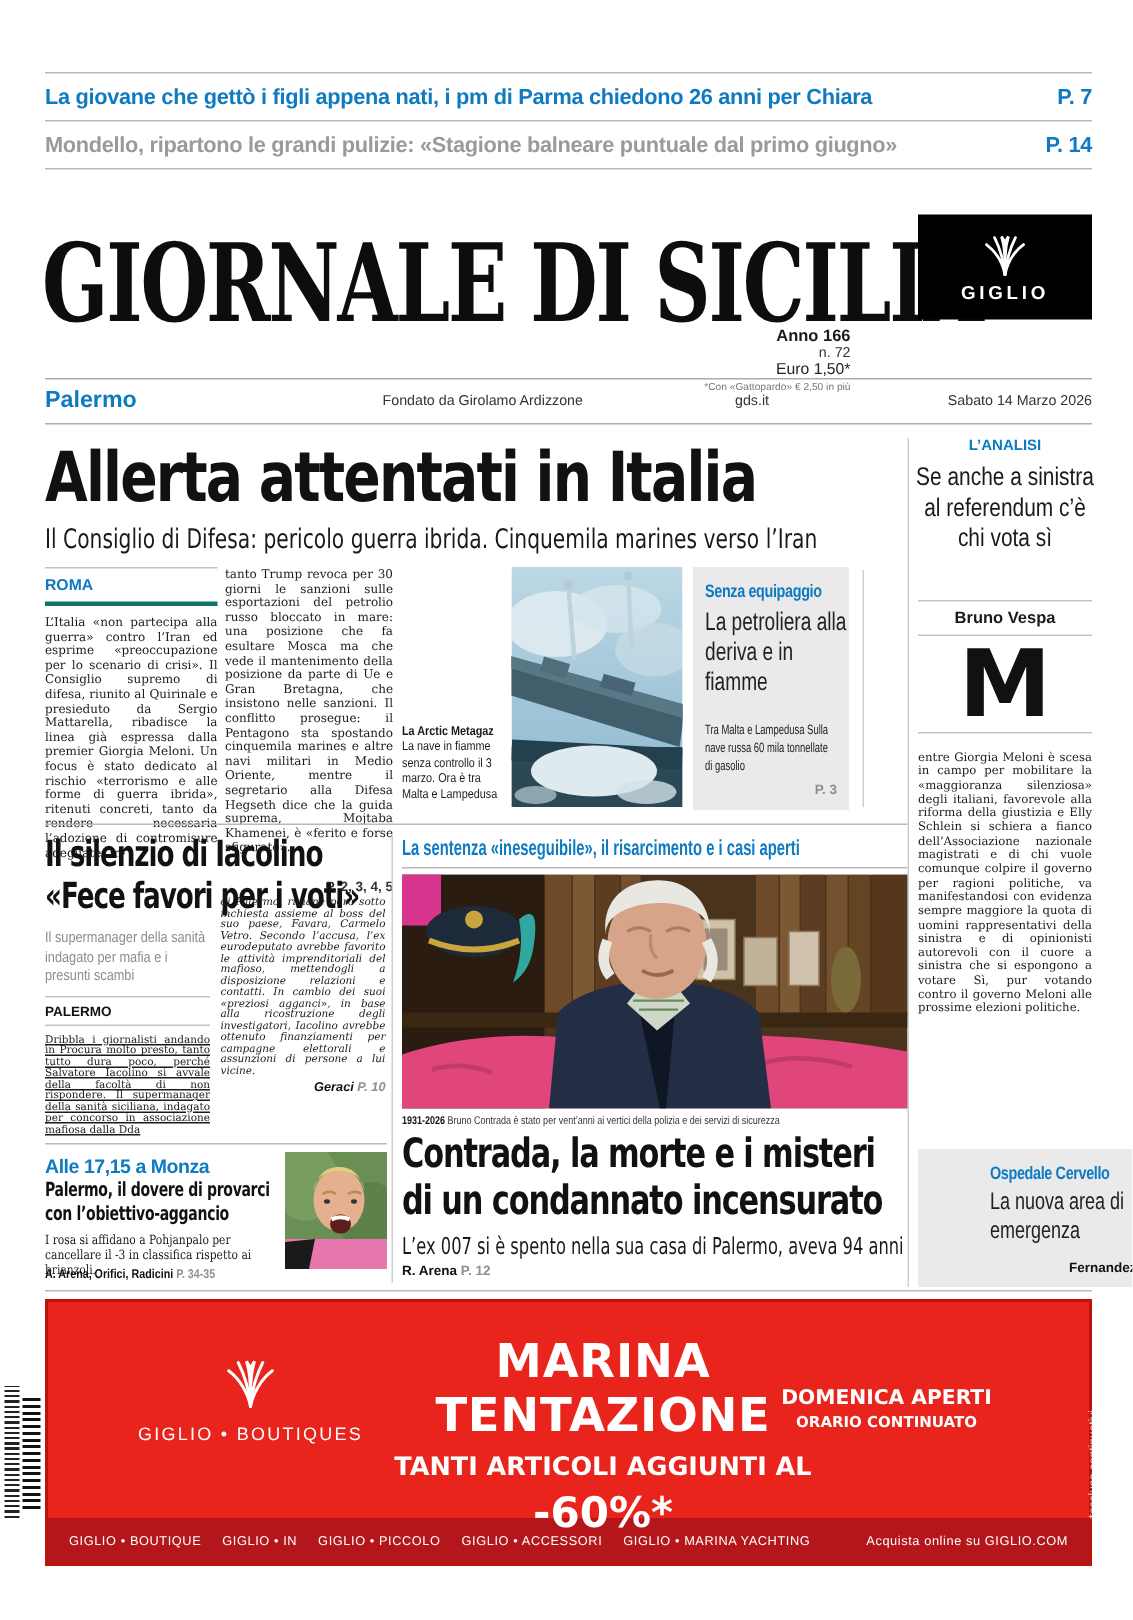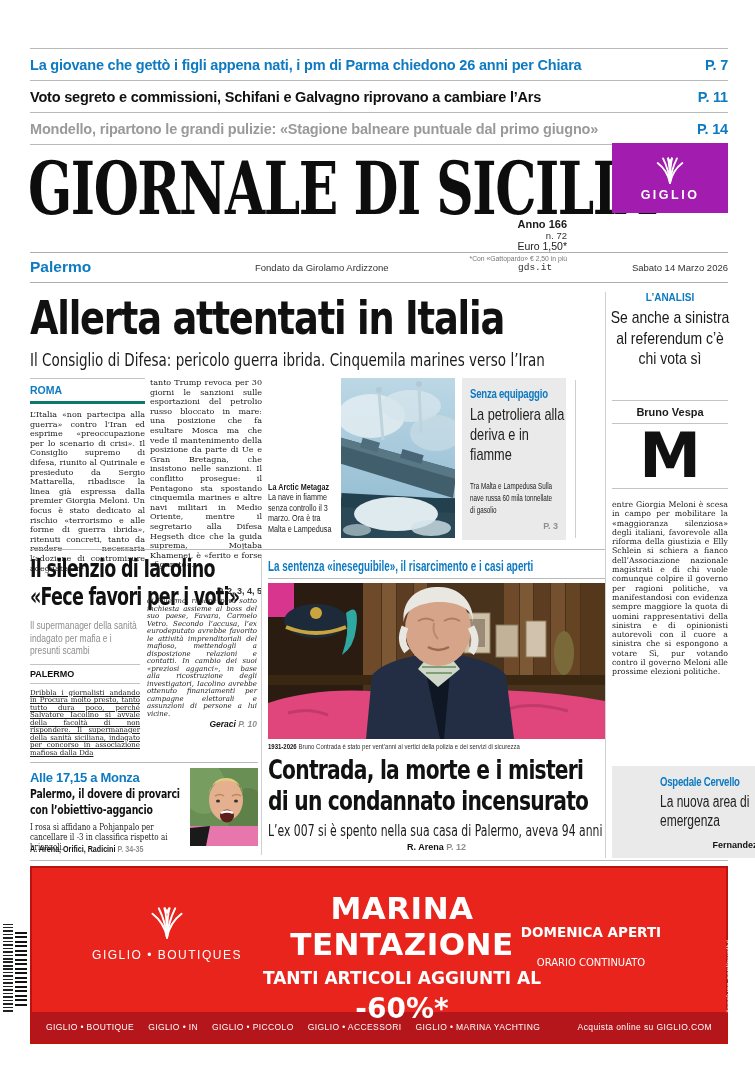--- a/index.html
+++ b/index.html
@@ -26,32 +26,28 @@
 <body>
 
 <div id="page">
 
   <div class="abs" style="left:30px;top:48px;width:698px;border-top:1px solid #b9b9b9;">
     <div class="strip-row">
       <span class="t blue">La giovane che gettò i figli appena nati, i pm di Parma chiedono 26 anni per Chiara</span>
       <span class="p blue">P. 7</span>
     </div>
     <div class="strip-row">
-      <span class="t" style="color:#111;">Voto segreto e commissioni, Schifani e Galvagno riprovano a cambiare l’Ars</span>
-      <span class="p blue">P. 11</span>
-    </div>
-    <div class="strip-row">
       <span class="t" style="color:#9a9a9a;">Mondello, ripartono le grandi pulizie: «Stagione balneare puntuale dal primo giugno»</span>
       <span class="p blue">P. 14</span>
     </div>
   </div>
 
   <div class="abs serif" style="left:28px;top:146px;width:700px;font-weight:bold;font-size:72px;letter-spacing:-2px;white-space:nowrap;transform:scaleX(0.72);transform-origin:left top;color:#0d0d0d;">GIORNALE DI SICILIA</div>
 
-  <div class="abs" style="left:612px;top:143px;width:116px;height:70px;background:#a21caf;display:flex;flex-direction:column;align-items:center;justify-content:center;">
+  <div class="abs" style="left:612px;top:143px;width:116px;height:70px;background:#000000;display:flex;flex-direction:column;align-items:center;justify-content:center;">
     <svg width="34" height="30" viewBox="0 0 44 38">
       <g stroke="#fff" stroke-width="2.4" fill="none" stroke-linecap="round">
         <path d="M22,36 C20,26 14,16 6,10"></path>
         <path d="M22,36 C21,24 17,12 13,4"></path>
         <path d="M22,36 C22,22 22,12 19,3 L22,8 L25,3 C22,12 22,22 22,36"></path>
         <path d="M22,36 C23,24 27,12 31,4"></path>
         <path d="M22,36 C24,26 30,16 38,10"></path>
       </g>
     </svg>
     <div style="color:#fff;font-size:12.5px;letter-spacing:2.5px;margin-top:3px;font-weight:600;">GIGLIO</div>
@@ -60,21 +56,21 @@
   <div class="abs" style="left:360px;top:219px;width:207px;text-align:right;line-height:11px;">
     <div style="font-weight:bold;font-size:11px;">Anno 166</div>
     <div style="font-size:9.5px;color:#333;">n. 72</div>
     <div style="font-size:10.5px;color:#222;">Euro 1,50*</div>
     <div style="font-size:6.8px;color:#777;margin-top:1px;">*Con «Gattopardo» € 2,50 in più</div>
   </div>
 
   <div class="abs" style="left:30px;top:252px;width:698px;height:29px;border-top:1px solid #adadad;border-bottom:1px solid #adadad;">
     <span class="abs blue" style="left:0;top:5px;font-weight:bold;font-size:15.5px;">Palermo</span>
     <span class="abs" style="left:225px;top:9px;font-size:9.5px;color:#333;">Fondato da Girolamo Ardizzone</span>
-    <span class="abs" style="left:488px;top:9px;font-size:9.5px;color:#333;font-family:Liberation Mono, monospace;">gds.it</span>
+    <span class="abs" style="left:460px;top:9px;font-size:9.5px;color:#333;">gds.it</span>
     <span class="abs" style="right:0;top:9px;font-size:9.5px;color:#333;">Sabato 14 Marzo 2026</span>
   </div>
 
   <div class="abs dsans cond" style="left:30px;top:291px;width:690px;font-weight:bold;font-size:46px;letter-spacing:-1.5px;transform:scaleX(0.80);color:#111;">Allerta attentati in Italia</div>
   <div class="abs dsans cond" style="left:30px;top:349px;width:730px;font-size:18px;transform:scaleX(0.75);color:#1a1a1a;">Il Consiglio di Difesa: pericolo guerra ibrida. Cinquemila marines verso l’Iran</div>
 
   <div class="abs" style="left:30px;top:378px;width:115px;">
     <div class="kick blue" style="font-size:10.5px;border-top:1px solid #c4c4c4;border-bottom:3px solid #0f766e;padding:5px 0;">ROMA</div>
     <div class="serif justify" style="font-size:8px;line-height:9.6px;margin-top:6px;">L’Italia «non partecipa alla guerra» contro l’Iran ed esprime «preoccupazione per lo scenario di crisi». Il Consiglio supremo di difesa, riunito al Quirinale e presieduto da Sergio Mattarella, ribadisce la linea già espressa dalla premier Giorgia Meloni. Un focus è stato dedicato al rischio «terrorismo e alle forme di guerra ibrida», ritenuti concreti, tanto da rendere necessaria l’adozione di contromisure adeguate. In-</div>
   </div>
@@ -211,21 +207,21 @@
     </svg>
   </div>
 
   <div class="abs cond" style="left:268px;top:742px;width:420px;font-size:7.5px;transform:scaleX(0.8);color:#333;">
     <b style="color:#111;">1931-2026</b>
     <span>Bruno Contrada è stato per vent’anni ai vertici della polizia e dei servizi di sicurezza</span>
   </div>
 
   <div class="abs dsans cond" style="left:268px;top:754px;width:450px;font-weight:bold;font-size:27px;line-height:31px;letter-spacing:-1px;transform:scaleX(0.75);color:#111;">Contrada, la morte e i misteri di un condannato incensurato</div>
   <div class="abs dsans cond" style="left:268px;top:822px;width:480px;font-size:15.5px;transform:scaleX(0.7);color:#1a1a1a;">L’ex 007 si è spento nella sua casa di Palermo, aveva 94 anni</div>
-  <div class="abs byline" style="left:268px;top:842px;width:337px;text-align:center;font-size:9px;">
+  <div class="abs byline" style="left:268px;top:842px;width:337px;text-align:left;font-size:9px;">
     <b>R. Arena</b>
     <span class="pg">P. 12</span>
   </div>
 
   <div class="abs rule" style="left:30px;top:762px;width:228px;height:1px;"></div>
   <div class="abs kick blue" style="left:30px;top:770px;font-size:13px;letter-spacing:-0.3px;">Alle 17,15 a Monza</div>
   <div class="abs dsans cond" style="left:30px;top:786px;width:225px;font-weight:bold;font-size:13px;line-height:16px;letter-spacing:-0.3px;transform:scaleX(0.72);color:#111;">Palermo, il dovere di provarci con l’obiettivo-aggancio</div>
   <div class="abs serif cond" style="left:30px;top:822px;width:190px;font-size:8.5px;line-height:10px;transform:scaleX(0.84);color:#1a1a1a;">I rosa si affidano a Pohjanpalo per cancellare il -3 in classifica rispetto ai brianzoli.</div>
   <div class="abs byline cond" style="left:30px;top:844px;width:190px;font-size:8.5px;transform:scaleX(0.84);">
     <b>A. Arena, Orifici, Radicini</b>
@@ -264,21 +260,21 @@
         </svg>
         <div style="font-size:12px;letter-spacing:1.5px;margin-top:4px;">GIGLIO • BOUTIQUES</div>
       </div>
       <div style="position:absolute;left:200px;top:22px;width:340px;text-align:center;color:#fff;">
         <div class="dsans" style="font-weight:bold;font-size:31px;letter-spacing:0.5px;">MARINA TENTAZIONE</div>
         <div class="dsans" style="font-weight:bold;font-size:17px;margin-top:6px;">TANTI ARTICOLI AGGIUNTI AL</div>
         <div class="dsans" style="font-weight:bold;font-size:28px;margin-top:4px;">-60%*</div>
       </div>
       <div style="position:absolute;right:50px;top:56px;width:170px;text-align:center;color:#fff;">
         <div class="dsans" style="font-weight:bold;font-size:13.5px;">DOMENICA APERTI</div>
-        <div class="dsans" style="font-weight:normal;font-size:10px;margin-top:17px;">ORARIO CONTINUATO</div>
+        <div class="dsans" style="font-weight:bold;font-size:10px;margin-top:3px;">ORARIO CONTINUATO</div>
       </div>
       <div style="position:absolute;right:2px;top:72px;transform:rotate(-90deg);transform-origin:right top;font-size:8px;color:rgba(255,255,255,0.85);white-space:nowrap;">*escluso continuativi</div>
     </div>
     <div style="width:100%;height:30px;background:#b5161b;display:flex;align-items:center;padding:0 14px;box-sizing:border-box;color:#fff;font-size:8.5px;letter-spacing:0.4px;gap:14px;">
       <span>GIGLIO • BOUTIQUE</span>
       <span>GIGLIO • IN</span>
       <span>GIGLIO • PICCOLO</span>
       <span>GIGLIO • ACCESSORI</span>
       <span>GIGLIO • MARINA YACHTING</span>
       <span style="margin-left:auto;">Acquista online su GIGLIO.COM</span>

